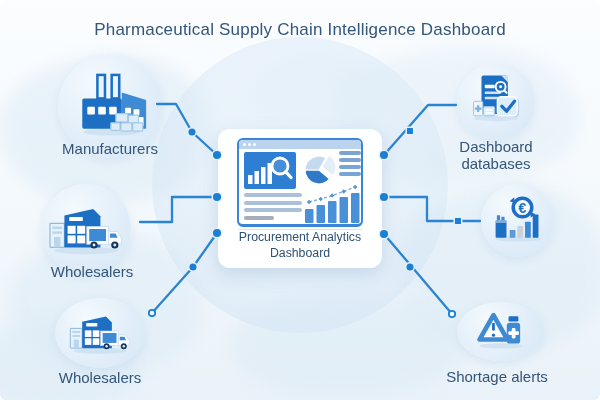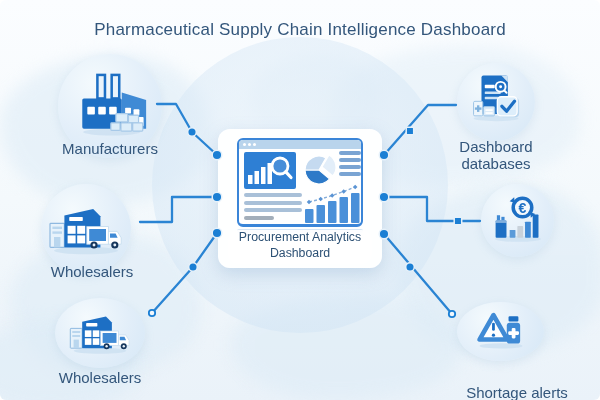--- a/index.html
+++ b/index.html
@@ -184,21 +184,21 @@
       <ellipse cx="50" cy="74" rx="37" ry="4.5" fill="#cde1f1" opacity=".85"></ellipse>
       <polygon points="37,21 13,63 61,63" fill="#fff" stroke="#3f8ad5" stroke-width="8" stroke-linejoin="round"></polygon>
       <rect x="34.6" y="34" width="4.8" height="14" rx="2.4" class="ic-dark"></rect>
       <circle cx="37" cy="55.5" r="2.8" class="ic-dark"></circle>
       <rect x="63" y="23" width="17" height="9" rx="2" class="ic-dark"></rect>
       <rect x="60" y="34" width="23" height="36" rx="5" class="ic-mid"></rect>
       <rect x="68.5" y="43" width="6.5" height="18" rx="2" fill="#fff"></rect>
       <rect x="62.5" y="48.7" width="18.5" height="6.5" rx="2" fill="#fff"></rect>
     </svg>
   </div>
-  <div class="node-label" style="left:437px;top:368px;width:160px;margin-top:16px;">Shortage alerts</div>
+  <div class="node-label" style="left:417px;top:368px;width:160px;">Shortage alerts</div>
 
   <div class="center-card">
     <div class="browser-window">
       <div class="win-titlebar">
         <div class="win-dot" style="left:4px;"></div>
         <div class="win-dot" style="left:9px;"></div>
         <div class="win-dot" style="left:14px;"></div>
       </div>
       <div class="win-panel">
         <svg width="52" height="37" viewBox="0 0 52 37">

